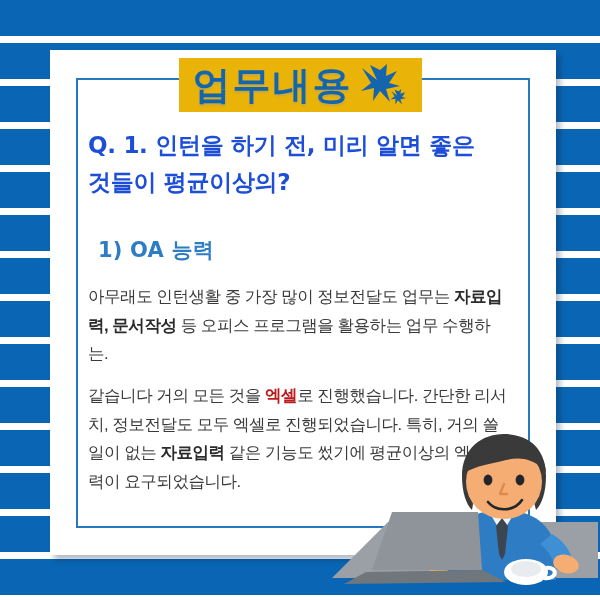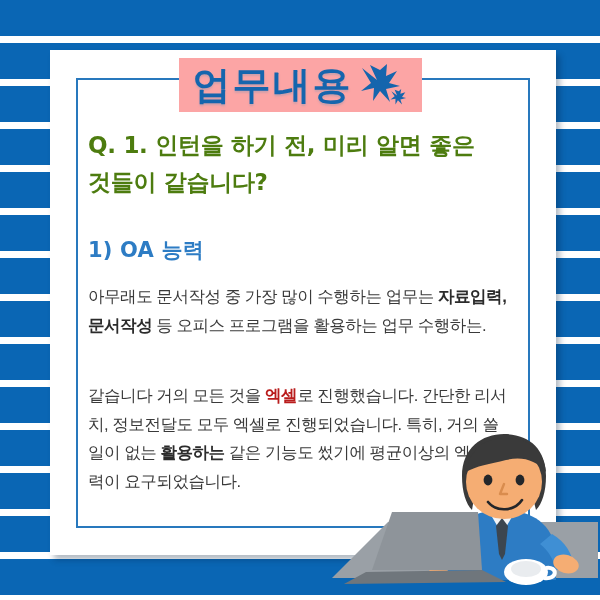--- a/index.html
+++ b/index.html
@@ -63,21 +63,21 @@
     left: 0;
     right: 0;
     top: 57px;
     height: 56px;
     display: flex;
     align-items: center;
     justify-content: center;
     pointer-events: none;
   }
   .title-plate {
-    background: #fca5a5;
+    background: #eab308;
     padding: 0 10px 0 14px;
     display: flex;
     align-items: center;
     gap: 2px;
   }
   .title-text {
     font-family: "DejaVu Sans", "Liberation Sans", sans-serif;
     font-size: 38px;
     font-weight: 700;
     letter-spacing: 2px;
@@ -95,28 +95,28 @@
   
   .question {
     position: absolute;
     left: 88px;
     top: 127px;
     width: 420px;
     font-family: "DejaVu Sans", "Liberation Sans", sans-serif;
     font-size: 23px;
     font-weight: 700;
     line-height: 1.62;
-    color: #4d7c0f;
+    color: #1d4ed8;
     letter-spacing: -0.3px;
   }
 
   
   .subheading {
     position: absolute;
-    left: 88px;
+    left: 98px;
     top: 236px;
     font-family: "DejaVu Sans", "Liberation Sans", sans-serif;
     font-size: 21px;
     font-weight: 700;
     color: #2d7cc4;
     letter-spacing: 0.2px;
   }
 
   
   .body-text {
@@ -169,28 +169,28 @@
         <svg width="56" height="46" viewBox="0 0 56 46" xmlns="http://www.w3.org/2000/svg">
           <path d="M6 6 L21 18 L14 3 L24 8 L31 2 L30 14 L41 9 L33 21 L44 24 L30 27 L34 40 L24 29 L17 39 L18 26 L5 29 L15 21 Z" fill="#1565ad"></path>
           <path d="M38 30 L45 35 L42 28 L47 30 L50 27 L49 33 L55 31 L51 37 L56 38 L49 40 L51 46 L46 41 L43 46 L43 39 L37 40 L42 36 Z" fill="#1565ad" transform="translate(-4,-1) scale(0.82) translate(10,7)"></path>
         </svg>
       </span>
     </div>
   </div>
 
   <div class="question">
     <div>Q. 1. 인턴을 하기 전, 미리 알면 좋은</div>
-    <div>것들이 같습니다?</div>
+    <div>것들이 평균이상의?</div>
   </div>
 
   <div class="subheading">1) OA 능력</div>
 
-  <div class="body-text para-1"><span>아무래도 문서작성 중 가장 많이 수행하는 업무는 </span><b>자료입력, 문서작성</b><span> 등 오피스 프로그램을 활용하는 업무 수행하는.</span></div>
-
-  <div class="body-text para-2"><span>같습니다 거의 모든 것을 </span><span class="hl-green">엑셀</span><span>로 진행했습니다. 간단한 리서치, 정보전달도 모두 엑셀로 진행되었습니다. 특히, 거의 쓸 일이 없는 </span><b>활용하는</b><span> 같은 기능도 썼기에 평균이상의 엑셀실력이 요구되었습니다.</span></div>
+  <div class="body-text para-1"><span>아무래도 인턴생활 중 가장 많이 정보전달도 업무는 </span><b>자료입력, 문서작성</b><span> 등 오피스 프로그램을 활용하는 업무 수행하는.</span></div>
+
+  <div class="body-text para-2"><span>같습니다 거의 모든 것을 </span><span class="hl-green">엑셀</span><span>로 진행했습니다. 간단한 리서치, 정보전달도 모두 엑셀로 진행되었습니다. 특히, 거의 쓸 일이 없는 </span><b>자료입력</b><span> 같은 기능도 썼기에 평균이상의 엑셀실력이 요구되었습니다.</span></div>
 
   <div class="illustration">
     <svg width="270" height="170" viewBox="0 0 270 170" xmlns="http://www.w3.org/2000/svg">
 
       <g>
         <path d="M2 148 L58 92 L268 92 L268 148 Z" fill="#9aa0a6"></path>
       </g>
 
       <g>
         <path d="M118 128 C118 96, 140 80, 172 80 C204 80, 226 96, 226 128 L226 150 L118 150 Z" fill="#2d7cc4"></path>

